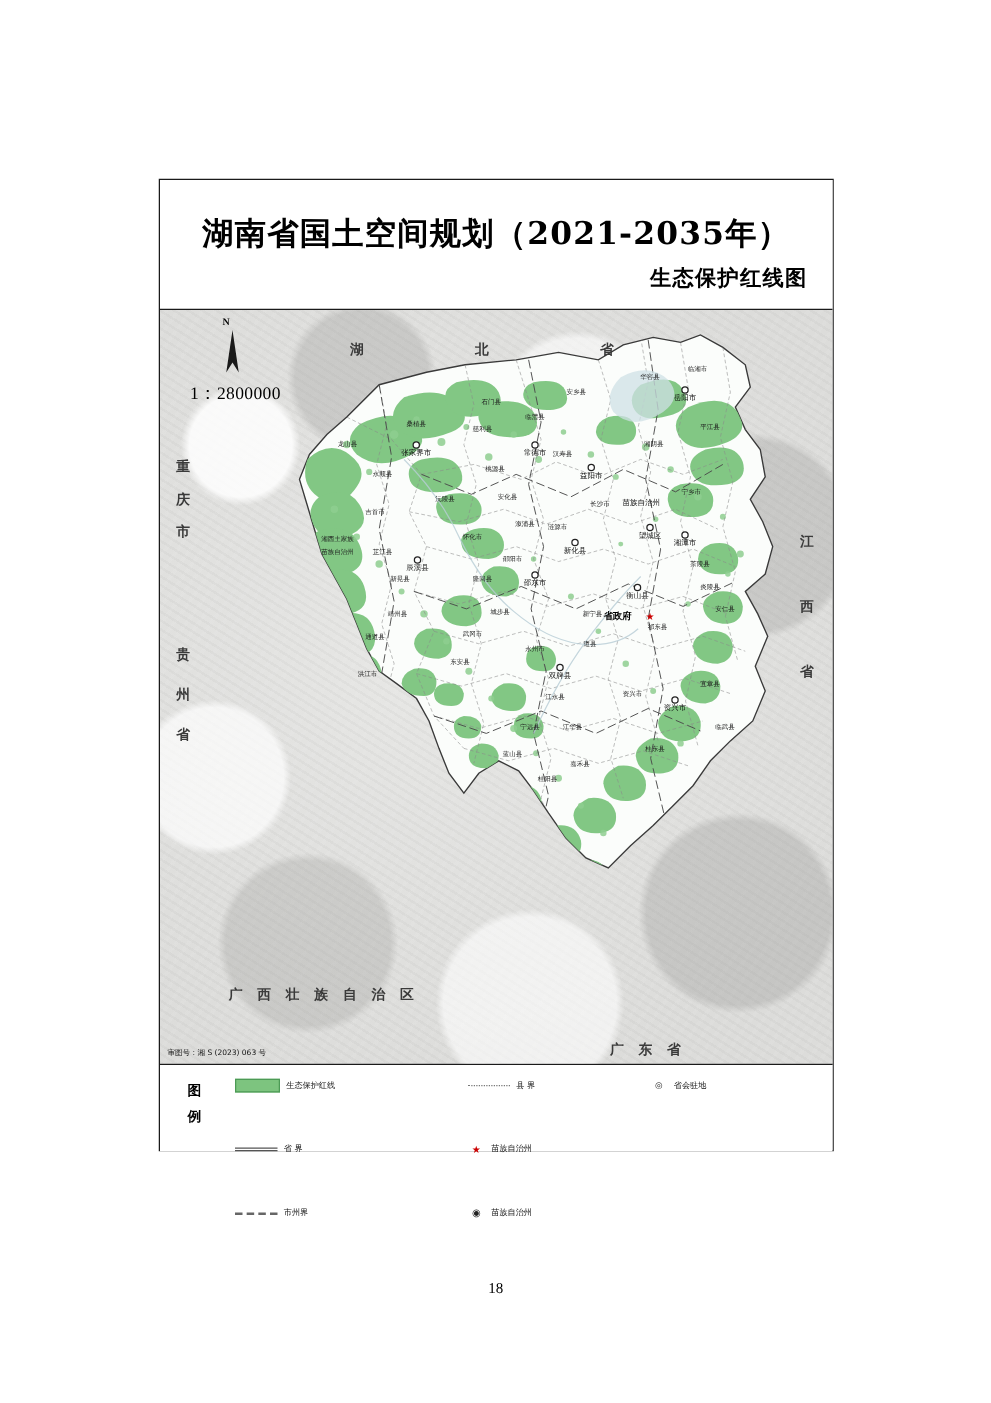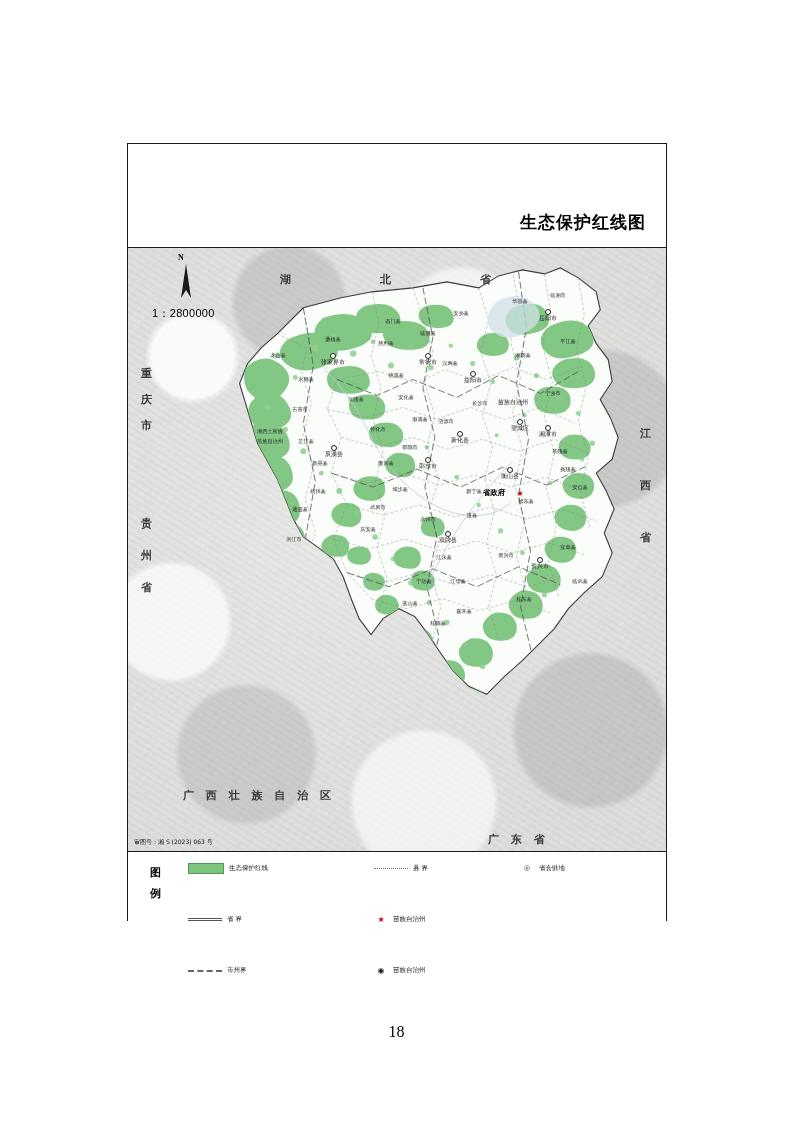--- a/index.html
+++ b/index.html
@@ -115,24 +115,24 @@
     top: -1px;
     font-size: 8px;
     font-weight: bold;
     color: #000;
     font-family: "Liberation Serif", serif;
   }
   .scale-text {
     position: absolute;
     left: 24px;
     top: 58px;
-    font-size: 11px;
+    font-size: 14px;
     color: #000;
     letter-spacing: .3px;
-    font-family: Liberation Sans, sans-serif;
+    font-family: Liberation Serif, serif;
   }
 
   
   .nb {
     position: absolute;
     font-size: 11px;
     font-weight: bold;
     color: #3a3a3a;
     letter-spacing: 4px;
     font-family: "DejaVu Serif", serif;
@@ -264,33 +264,34 @@
     color: #222;
   }
 
   
   .page-number {
     position: absolute;
     left: 0;
     top: 1023px;
     width: 100%;
     text-align: center;
-    font-size: 16px;
+    font-size: 12px;
     color: #000;
     font-family: "Liberation Serif", serif;
   }
 </style>
 </head>
 <body>
 
 <div class="page">
 
   <div class="plate">
 
     <div class="title-band">
+      <div class="main-title">湖南省国土空间规划（2021-2035年）</div>
       <div class="sub-title">生态保护红线图</div>
     </div>
 
     <div class="map-body">
       <div class="terrain"></div>
 
       <svg class="map-svg" viewBox="0 0 540 604" preserveAspectRatio="none">
         <defs>
           <clipPath id="hnClip">
             <path d="M150,86 L176,60 L214,50 L245,44 L286,40 L320,34 L352,40 L372,28 L396,22

